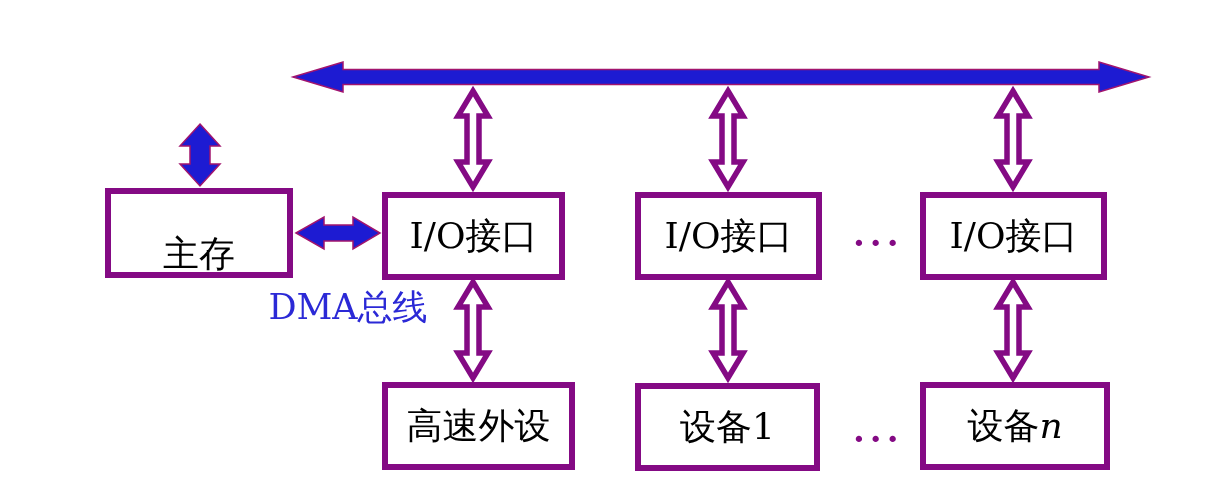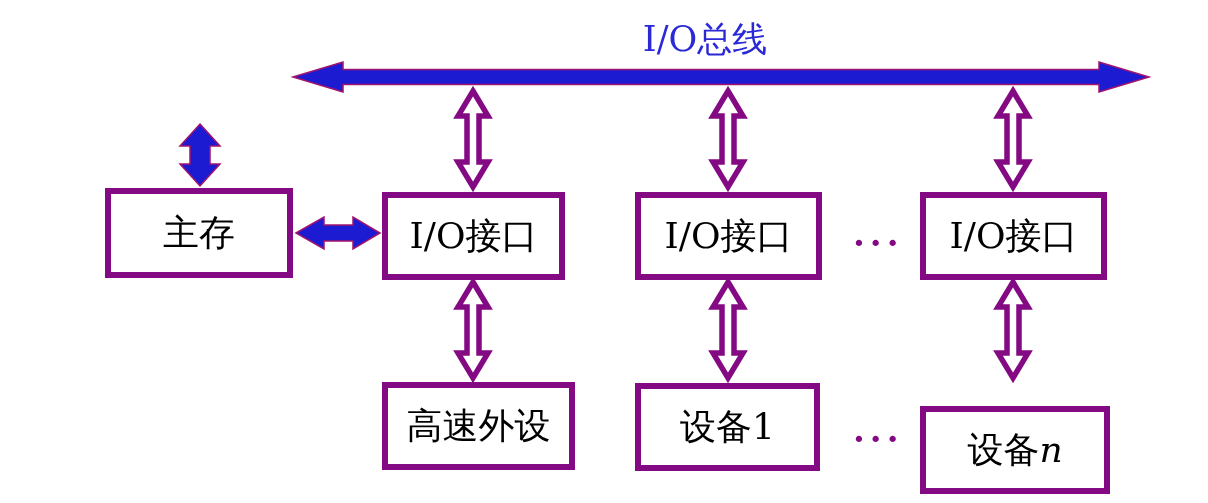--- a/index.html
+++ b/index.html
@@ -63,21 +63,21 @@
     <polygon class="hollow" points="20,4 35,29 26,29 26,75 35,75 20,100 5,75 14,75 14,29 5,29"></polygon>
   </svg>
   <svg class="arrow" style="left:708px;top:278px;" width="40" height="104" viewBox="0 0 40 104">
     <polygon class="hollow" points="20,4 35,29 26,29 26,75 35,75 20,100 5,75 14,75 14,29 5,29"></polygon>
   </svg>
   <svg class="arrow" style="left:993px;top:278px;" width="40" height="104" viewBox="0 0 40 104">
     <polygon class="hollow" points="20,4 35,29 26,29 26,75 35,75 20,100 5,75 14,75 14,29 5,29"></polygon>
   </svg>
 
 
-  <div class="box" style="left:105px;top:188px;width:188px;height:90px;">
+  <div class="box" style="left:105px;top:188px;width:188px;height:90px;align-items:flex-end;">
     <span>主存</span>
   </div>
 
   <div class="box" style="left:382px;top:192px;width:183px;height:88px;">
     <span>I/O接口</span>
   </div>
 
   <div class="box" style="left:635px;top:192px;width:187px;height:88px;">
     <span>I/O接口</span>
   </div>
@@ -87,25 +87,25 @@
   </div>
 
   <div class="box" style="left:382px;top:382px;width:193px;height:88px;">
     <span>高速外设</span>
   </div>
 
   <div class="box" style="left:635px;top:383px;width:185px;height:88px;">
     <span>设备1</span>
   </div>
 
-  <div class="box" style="left:920px;top:382px;width:190px;height:88px;margin-top:24px;">
+  <div class="box" style="left:920px;top:382px;width:190px;height:88px;">
     <span><span>设备</span><span class="suffix-italic">n</span></span>
   </div>
 
-  <div class="buslabel centered" style="left:575px;top:22px;width:260px;">I/O总线</div>
 
 
+  <div class="buslabel centered" style="left:253px;top:290px;width:190px;">DMA总线</div>
 
   <div class="dots" style="left:853px;top:226px;">···</div>
 
   <div class="dots" style="left:853px;top:422px;">···</div>
 
 </div>
 
 </body></html>

